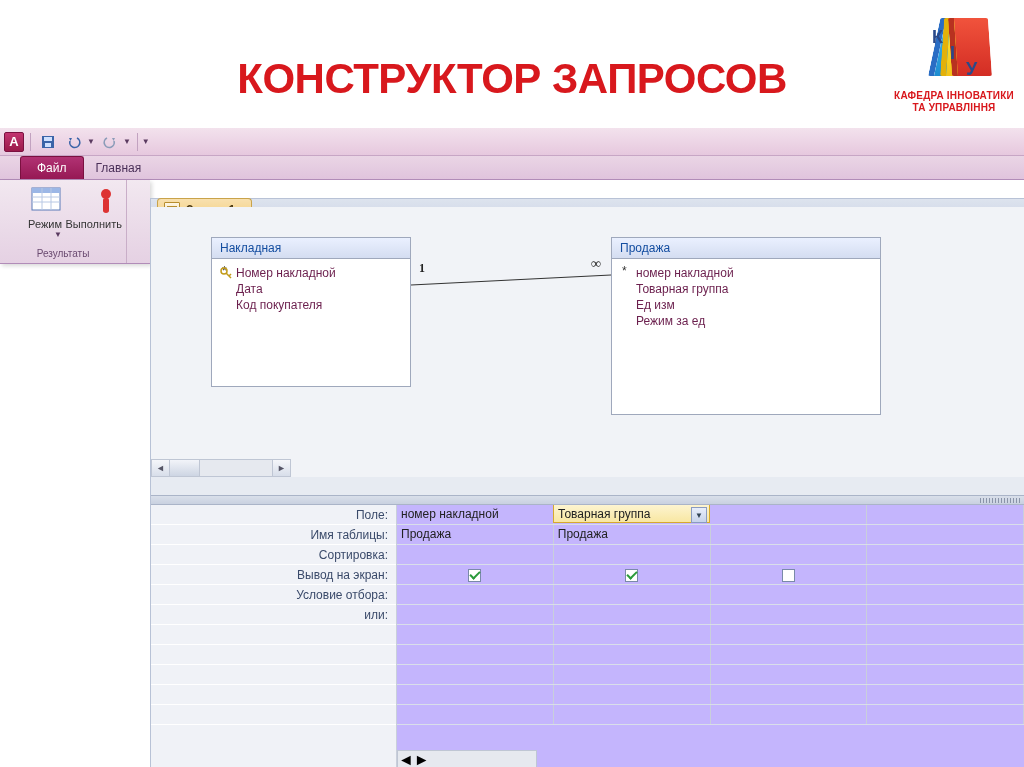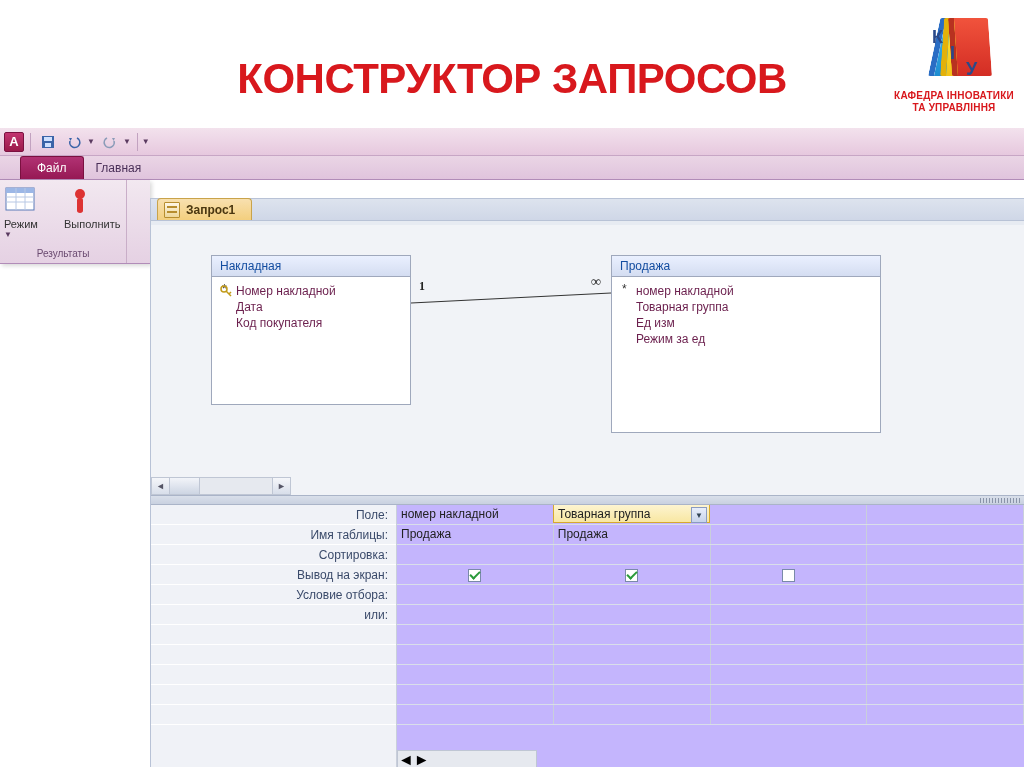--- a/index.html
+++ b/index.html
@@ -134,21 +134,21 @@
   }
   .ribbon-group {
     display: flex;
     flex-direction: column;
     align-items: center;
     border-right: 1px solid #c9aec8;
     padding: 2px 4px;
   }
   .group-buttons { display: flex; gap: 2px; }
   .big-btn {
-    display: flex; flex-direction: column; align-items: flex-start; justify-content: flex-start;
+    display: flex; flex-direction: column; align-items: flex-end; justify-content: flex-start;
     width: 58px;
     font-size: 11px;
     color: #333;
     padding-top: 2px;
   }
   .big-btn .ico { width: 32px; height: 32px; margin-bottom: 2px; }
   .big-btn small { font-size: 8px; color: #5a3a60; }
   .group-label {
     font-size: 10px;
     color: #6a4a70;
@@ -202,21 +202,21 @@
     content: '';
     position: absolute;
     left: 2px; right: 2px; height: 2px;
     background: #b78d2e;
   }
   .doc-tab .q-icon::before { top: 3px; }
   .doc-tab .q-icon::after { top: 8px; }
 
   .design-pane {
     position: absolute;
-    top: 26px; left: 0; right: 0;
+    top: 8px; left: 0; right: 0;
     height: 270px;
     background: #f1f3f7;
     overflow: hidden;
   }
 
   .table-box {
     position: absolute;
     width: 200px;
     border: 1px solid #9fa8bc;
     background: #fff;

